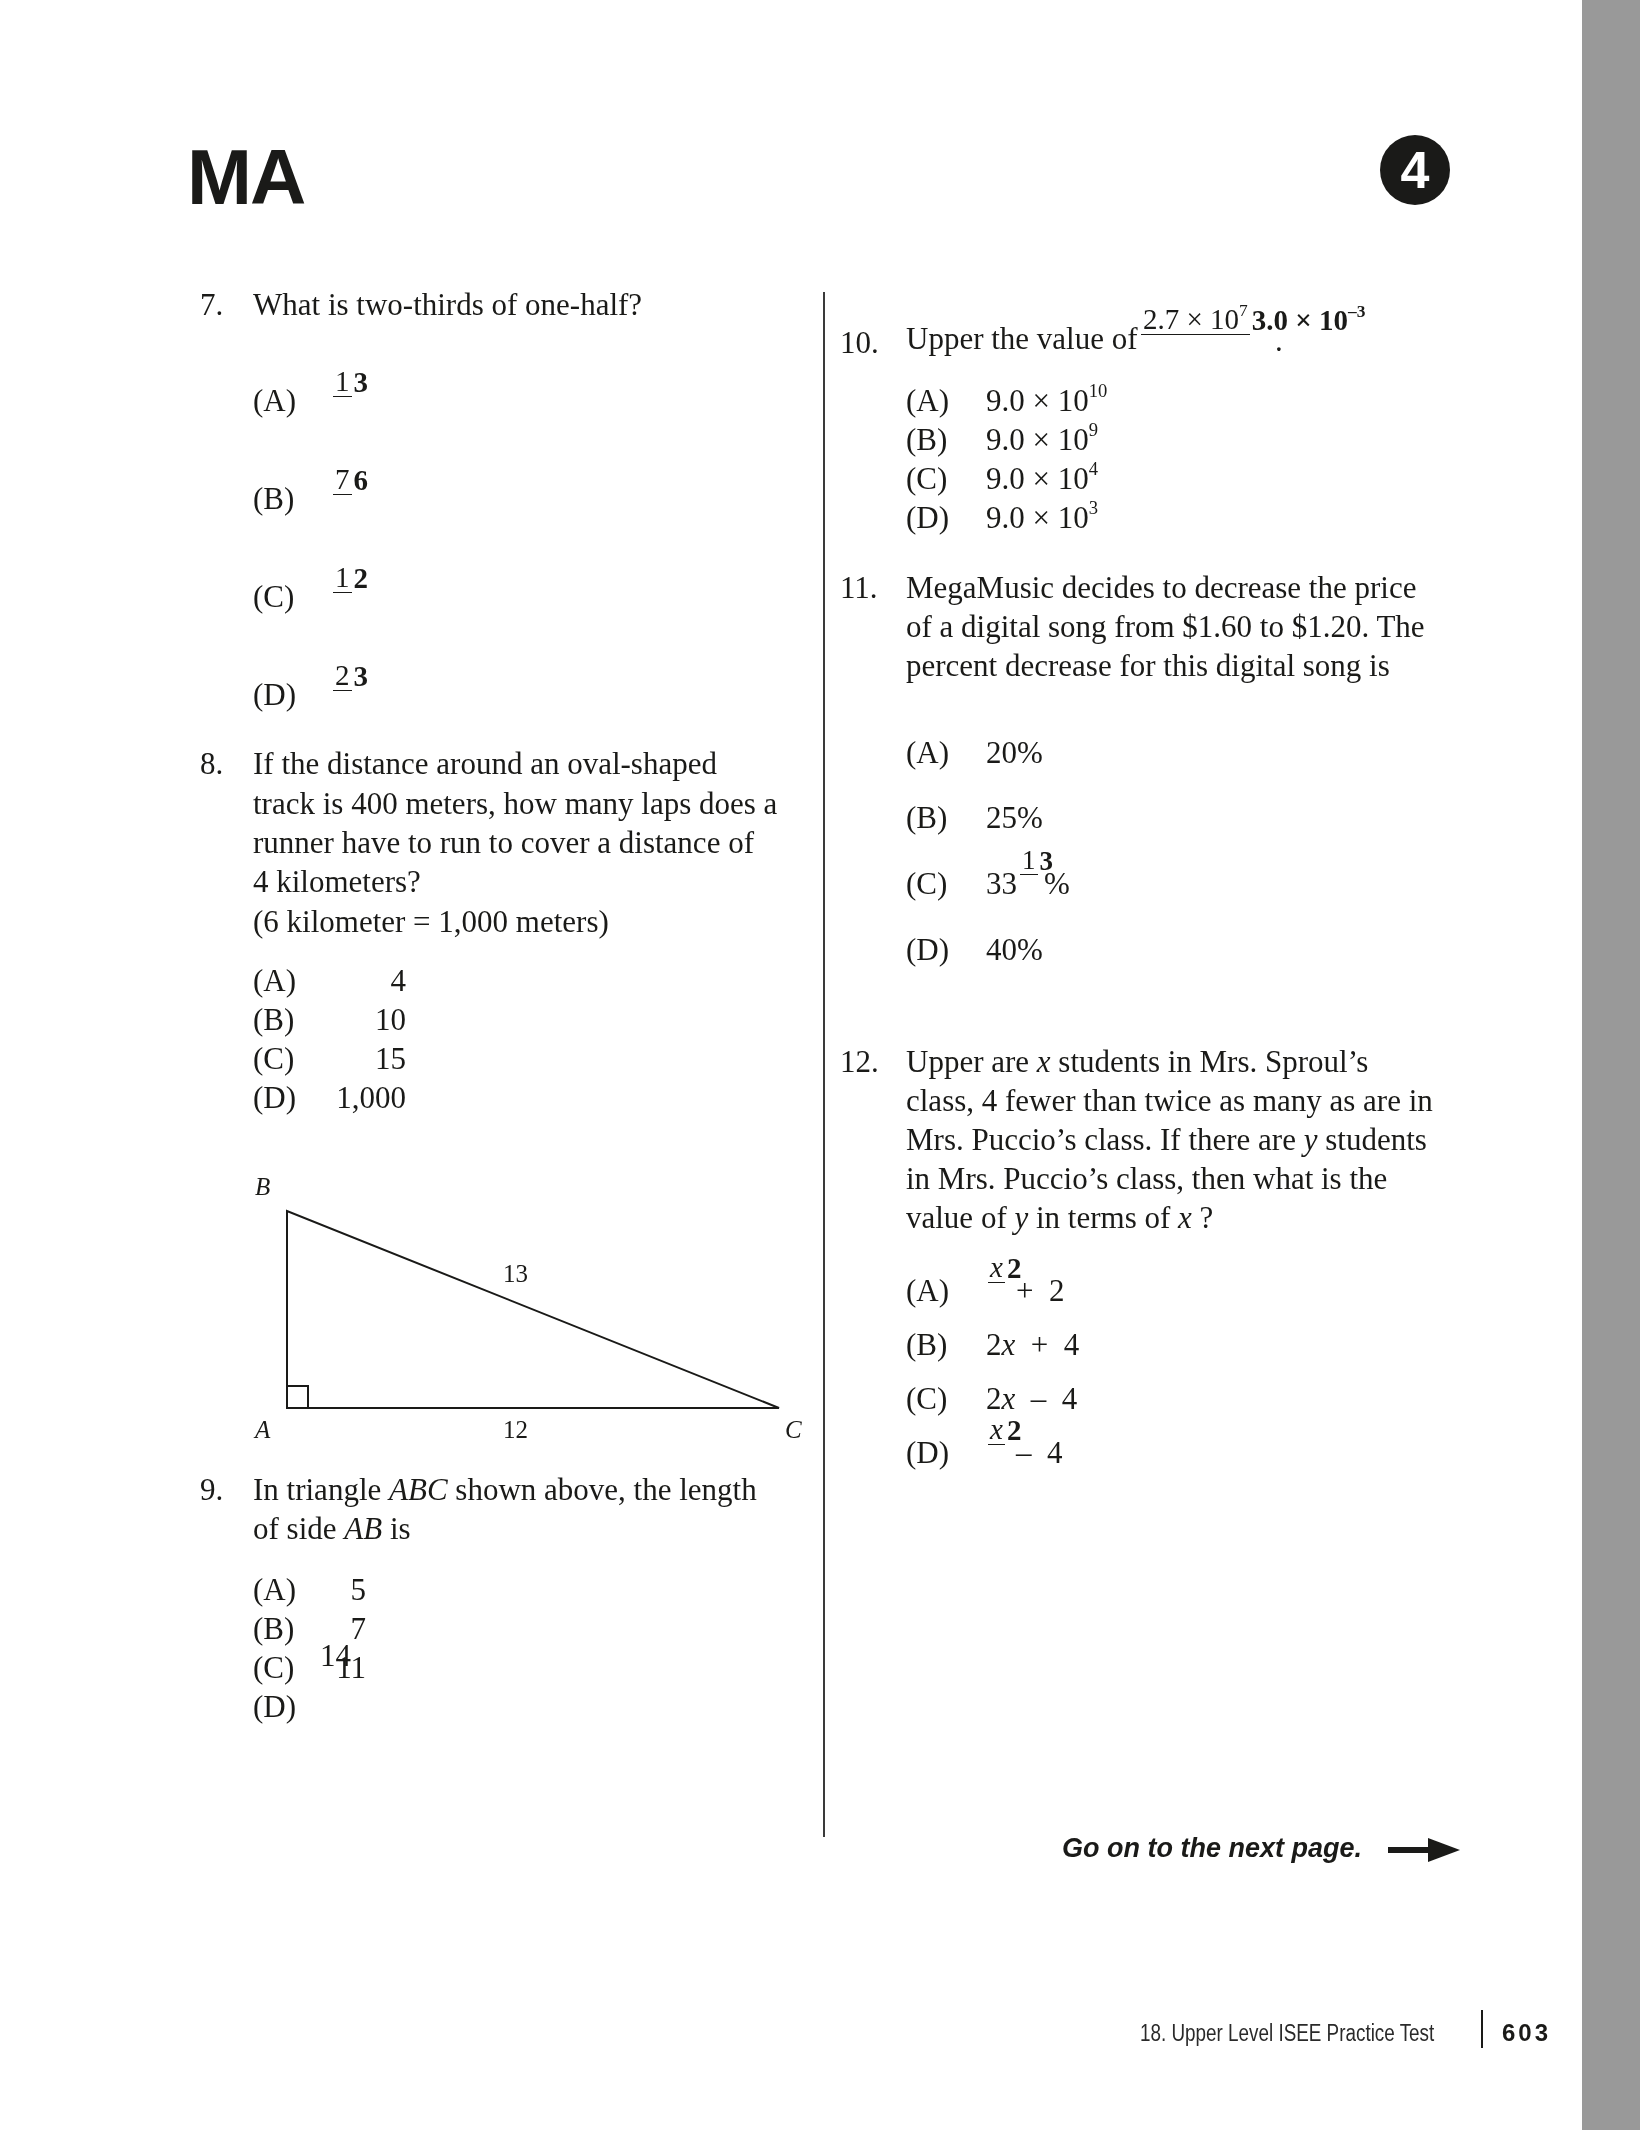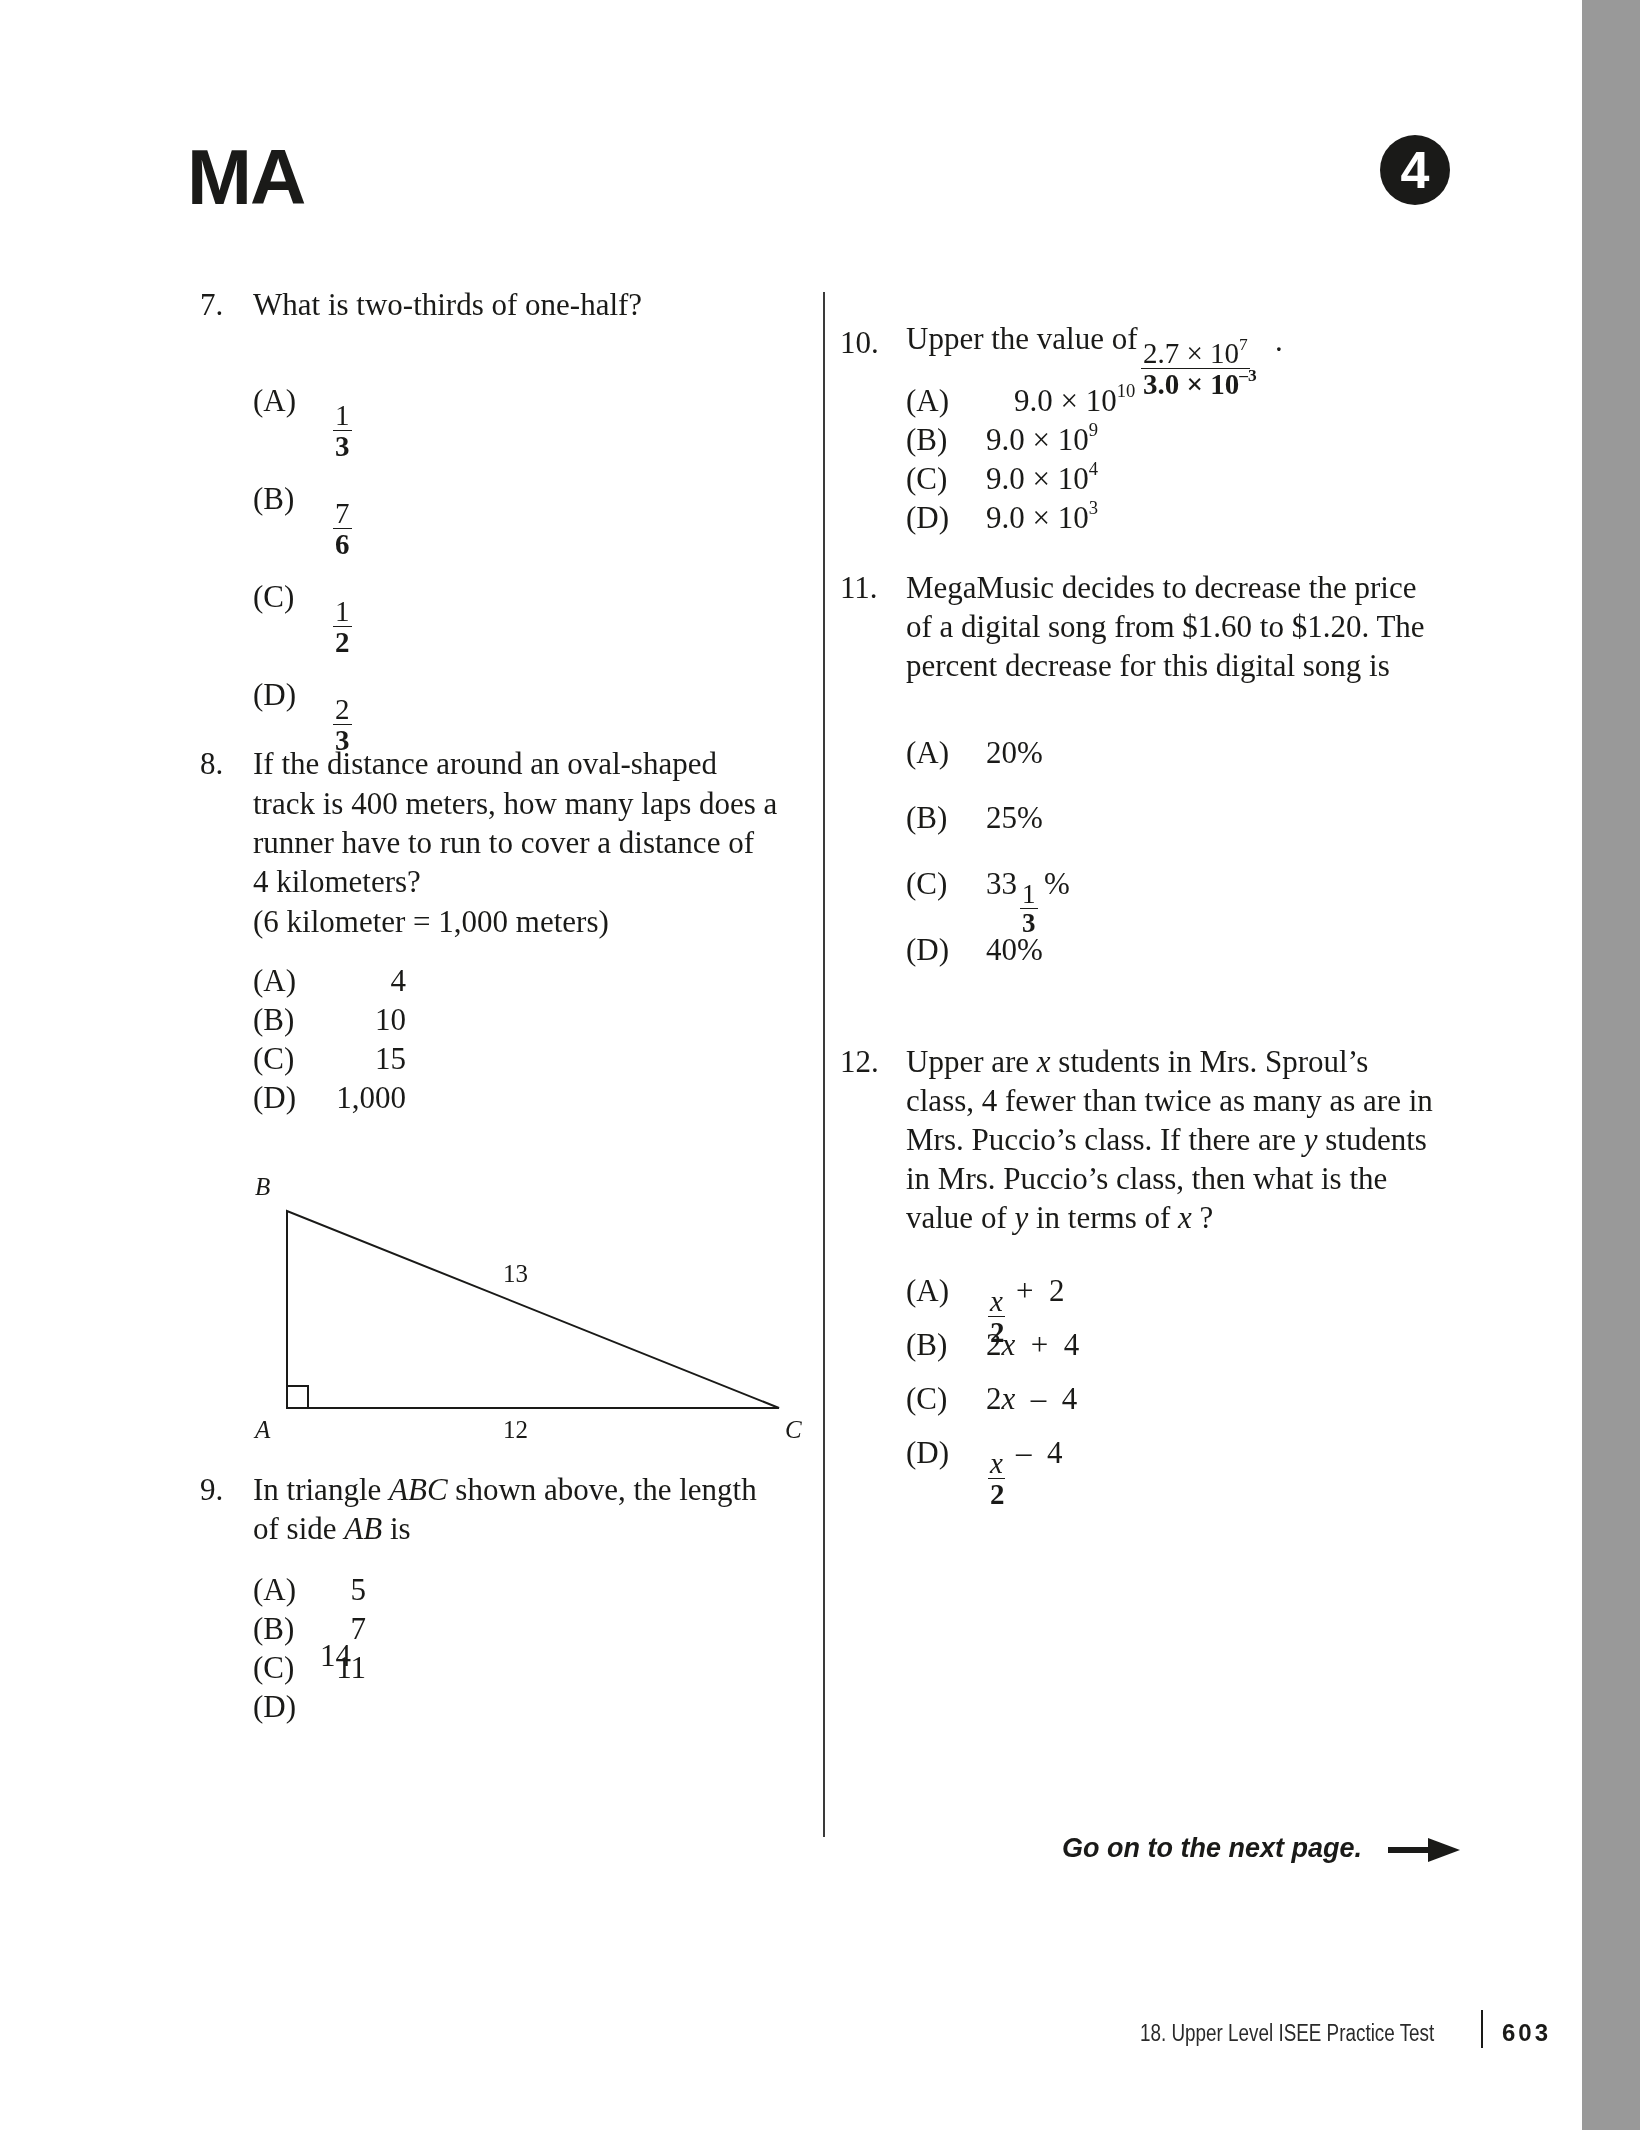--- a/index.html
+++ b/index.html
@@ -14,21 +14,21 @@
   }
   .section-badge {
     position: absolute; left: 1380px; top: 135px; width: 70px; height: 70px; border-radius: 50%;
     background: #1a1a18; color: #fff; font-family: "Liberation Sans", sans-serif; font-weight: bold;
     font-size: 52px; line-height: 70px; text-align: center;
   }
   .divider { position: absolute; left: 823px; top: 292px; width: 2px; height: 1545px; background: #3a3a3a; }
 
   .abs { position: absolute; font-size: 31px; line-height: 39px; }
   .opt-label { position: absolute; }
-  .frac { position: absolute; display: inline-flex; flex-direction: column; align-items: flex-start; font-size: 29px; line-height: 30px; margin-top: 34px; }
+  .frac { position: absolute; display: inline-flex; flex-direction: row; align-items: flex-end; font-size: 29px; line-height: 30px; }
   .frac .num { padding: 0 2px; border-bottom: 1.5px solid #1a1a18; }
   .frac .den { padding: 0 2px; font-weight: bold; }
   sup { font-size: 0.6em; vertical-align: 0.75em; line-height: 0; }
   i { font-style: italic; }
 
   .go-next {
     position: absolute; left: 1062px; top: 1833px; font-family: "Liberation Sans", sans-serif;
     font-weight: bold; font-style: italic; font-size: 27px;
   }
   .arrow { position: absolute; left: 1388px; top: 1838px; }
@@ -130,21 +130,21 @@
 <div>
   <div class="abs" style="left:840px;top:323px;">10.</div>
   <div class="abs" style="left:906px;top:319px;">Upper the value of</div>
   <div class="frac" style="left:1141px;top:304px;">
     <span class="num"><span>2.7 × 10</span><sup>7</sup></span>
     <span class="den"><span>3.0 × 10</span><sup>–3</sup></span>
   </div>
   <div class="abs" style="left:1275px;top:321px;">.</div>
 
   <div class="abs" style="left:906px;top:381px;">(A)</div>
-  <div class="abs" style="left:986px;top:381px;margin-left:28px;"><span>9.0 × 10</span><sup>10</sup></div>
+  <div class="abs" style="left:986px;top:381px;"><span>9.0 × 10</span><sup>10</sup></div>
   <div class="abs" style="left:906px;top:420px;">(B)</div>
   <div class="abs" style="left:986px;top:420px;"><span>9.0 × 10</span><sup>9</sup></div>
   <div class="abs" style="left:906px;top:459px;">(C)</div>
   <div class="abs" style="left:986px;top:459px;"><span>9.0 × 10</span><sup>4</sup></div>
   <div class="abs" style="left:906px;top:498px;">(D)</div>
   <div class="abs" style="left:986px;top:498px;"><span>9.0 × 10</span><sup>3</sup></div>
 </div>
 
 <div>
   <div class="abs" style="left:840px;top:568px;">11.</div>

